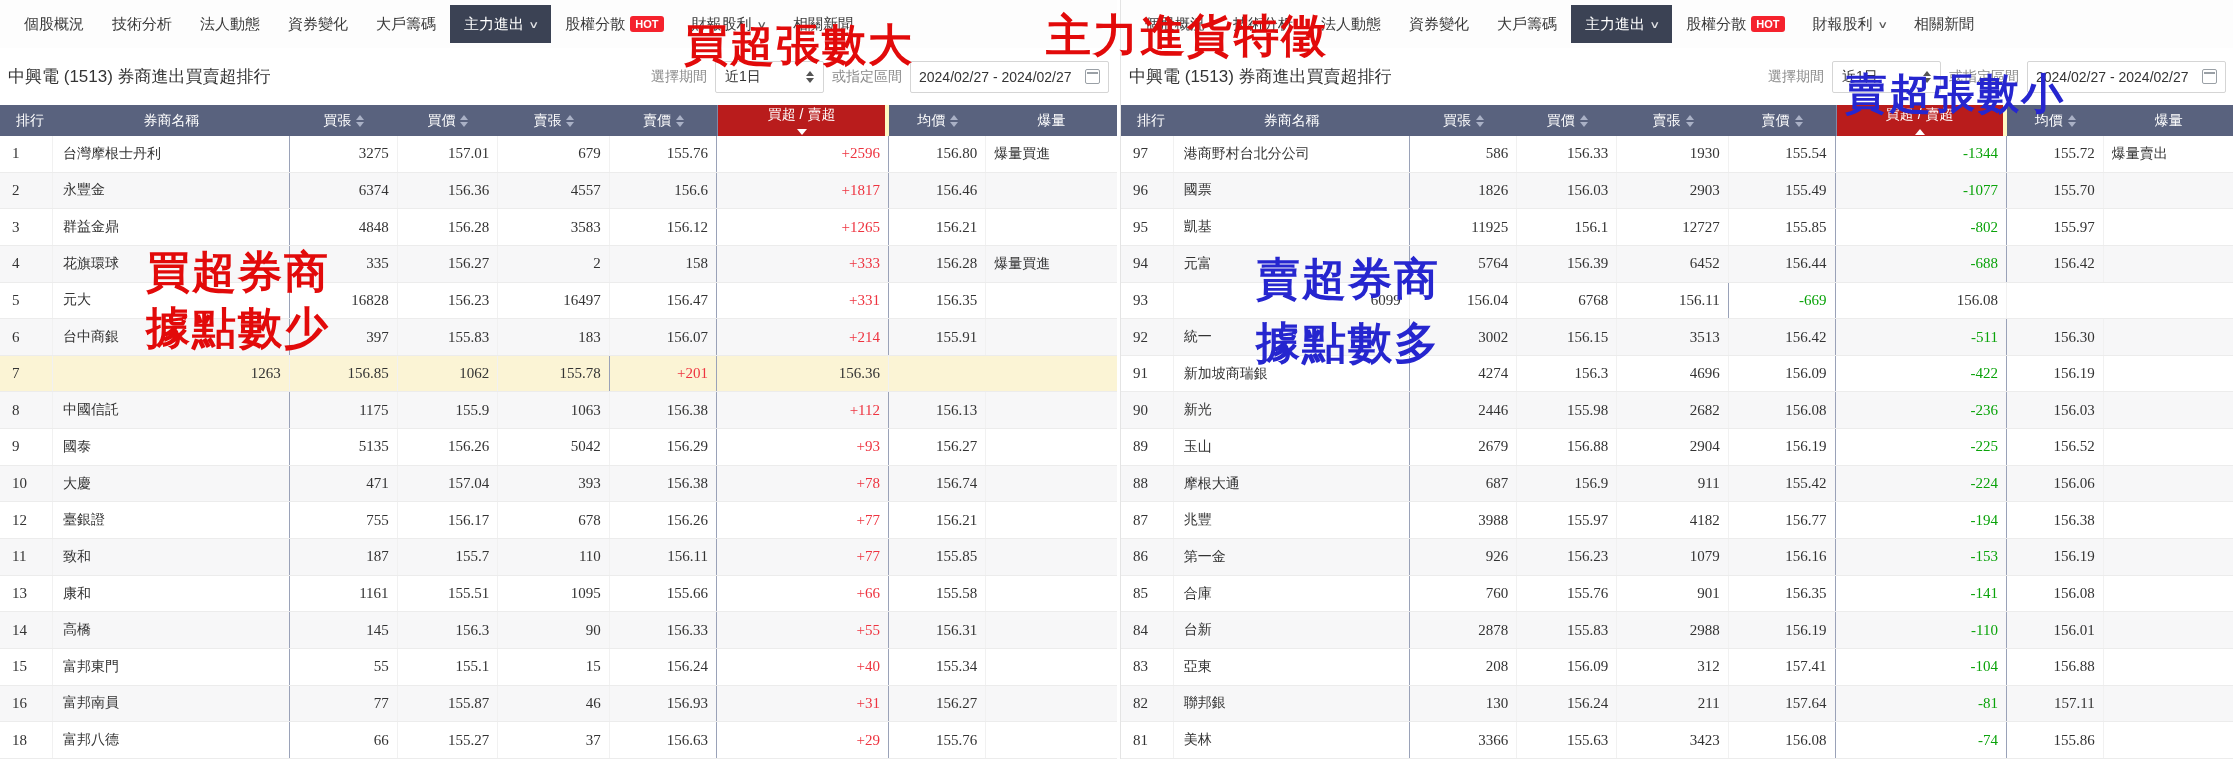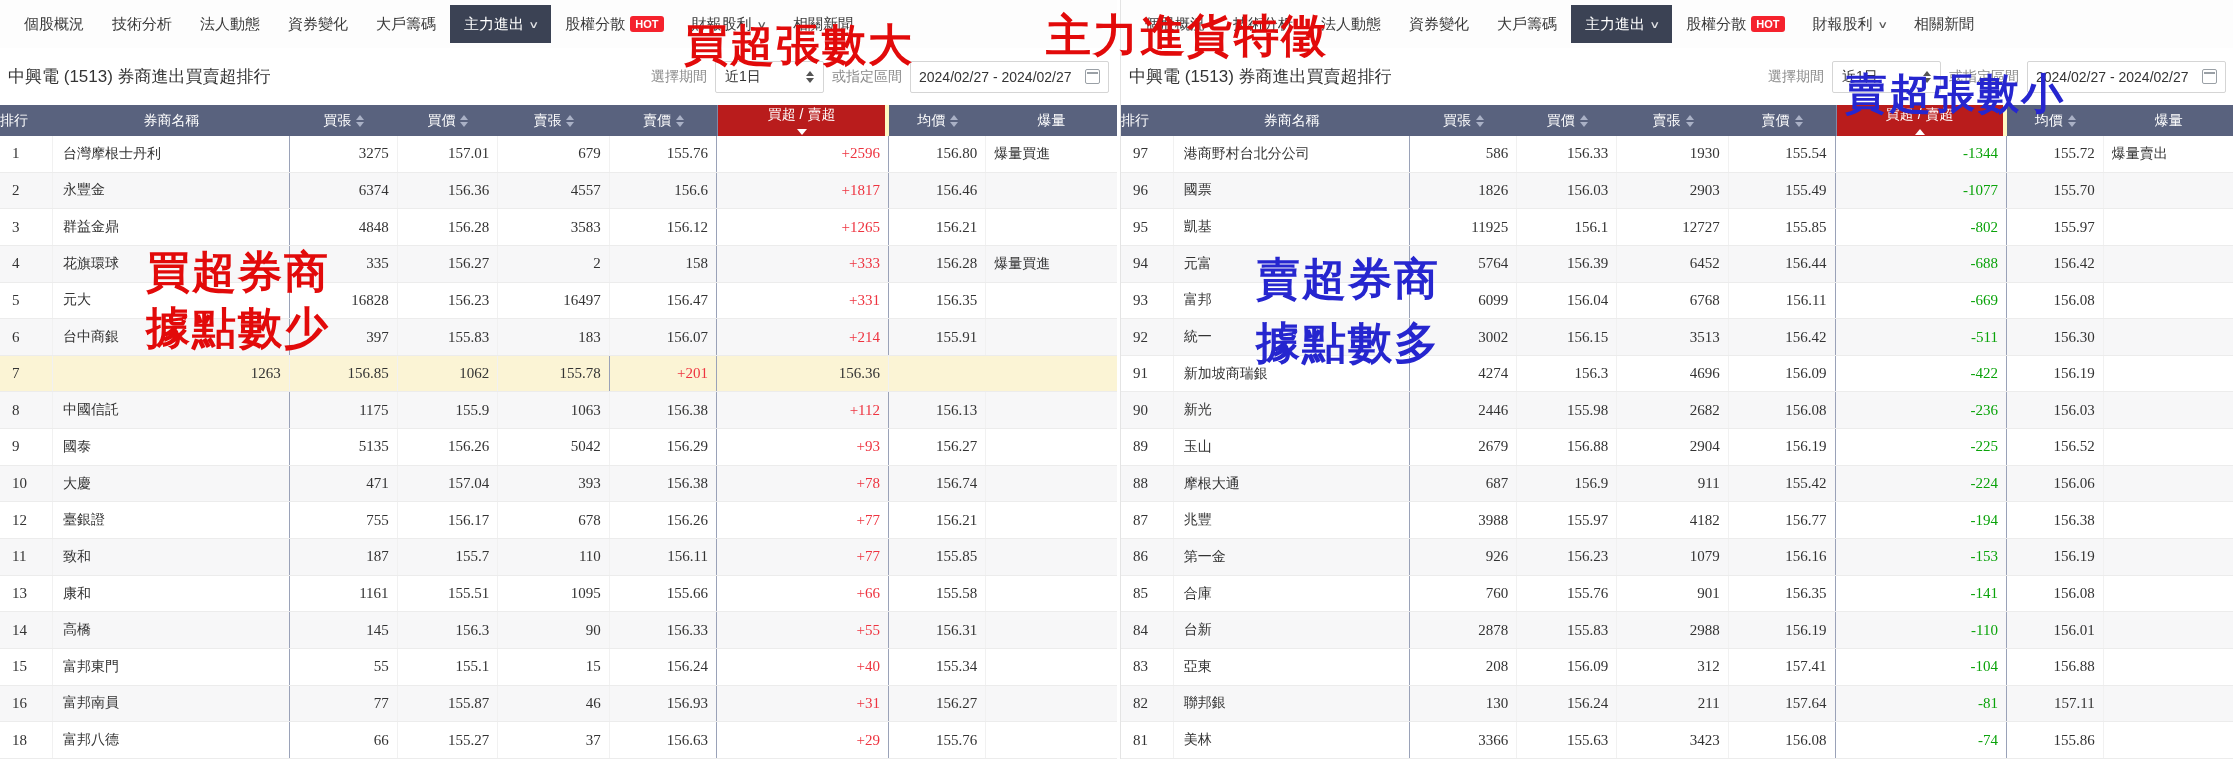--- a/index.html
+++ b/index.html
@@ -22,21 +22,21 @@
   .selbox{width:109px;height:32px;border:1px solid #d5d5d5;border-radius:2px;display:flex;align-items:center;
           justify-content:space-between;padding:0 9px;color:#333;background:#fff;box-sizing:border-box;gap:16px;}
   .datebox{width:199px;height:32px;border:1px solid #d5d5d5;border-radius:2px;display:flex;align-items:center;
           justify-content:space-between;padding:0 8px;color:#333;background:#fff;box-sizing:border-box;font-size:14px;}
   .cal{width:13px;height:13px;border:1px solid #9aa0a6;border-radius:2px;position:relative;display:inline-block;}
   .cal::before{content:'';position:absolute;top:2px;left:1px;right:1px;height:2px;background:#9aa0a6;}
   
   .tbl{--cols:4.75% 21.2% 9.65% 9% 10% 9.6% 15.4% 8.7% auto;}
   .thead{display:grid;grid-template-columns:var(--cols);height:31px;background:#59627e;color:#fff;font-size:14px;}
   .th{display:flex;align-items:center;justify-content:center;gap:5px;height:100%;box-sizing:border-box;}
-  .th.c1{justify-content:flex-start;padding-left:0;}
+  .th.c1{justify-content:flex-start;padding-left:16px;}
   .th.active{background:#b91c1c;border-left:1px solid #8089a5;border-right:4px solid #fef9c3;flex-direction:column;}
   .r{display:grid;grid-template-columns:var(--cols);height:36.65px;background:#fff;
      border-bottom:1px solid #ececec;font-size:14px;color:#333;box-sizing:border-box;}
   .r:nth-child(even of .r){background:#f7f7f8;}
   .r.hl{background:#fbf4d5;}
   .c{display:flex;align-items:center;height:100%;box-sizing:border-box;padding:0 8px;
      border-right:1px solid #f1f1f1;overflow:hidden;}
   .c.c9{border-right:none;}
   .c.c2{border-right-color:#9aa2b8;padding-left:10px;}
   .c.c6{border-right-color:#9aa2b8;}
@@ -505,21 +505,20 @@
           <div class="c c3 num">5764</div>
           <div class="c c4 num">156.39</div>
           <div class="c c5 num">6452</div>
           <div class="c c6 num">156.44</div>
           <div class="c c7 num neg">-688</div>
           <div class="c c8 num">156.42</div>
           <div class="c c9"></div>
         </div>
         <div class="r">
           <div class="c c1">93</div>
-          <div class="c c2">富邦</div>
           <div class="c c3 num">6099</div>
           <div class="c c4 num">156.04</div>
           <div class="c c5 num">6768</div>
           <div class="c c6 num">156.11</div>
           <div class="c c7 num neg">-669</div>
           <div class="c c8 num">156.08</div>
           <div class="c c9"></div>
         </div>
         <div class="r">
           <div class="c c1">92</div>

